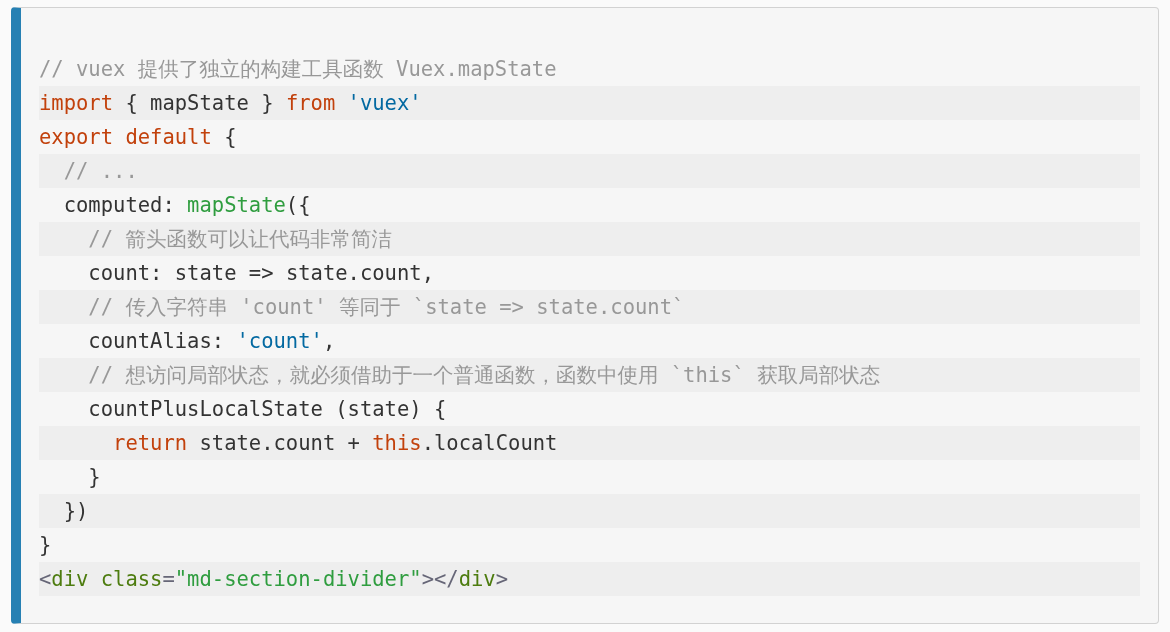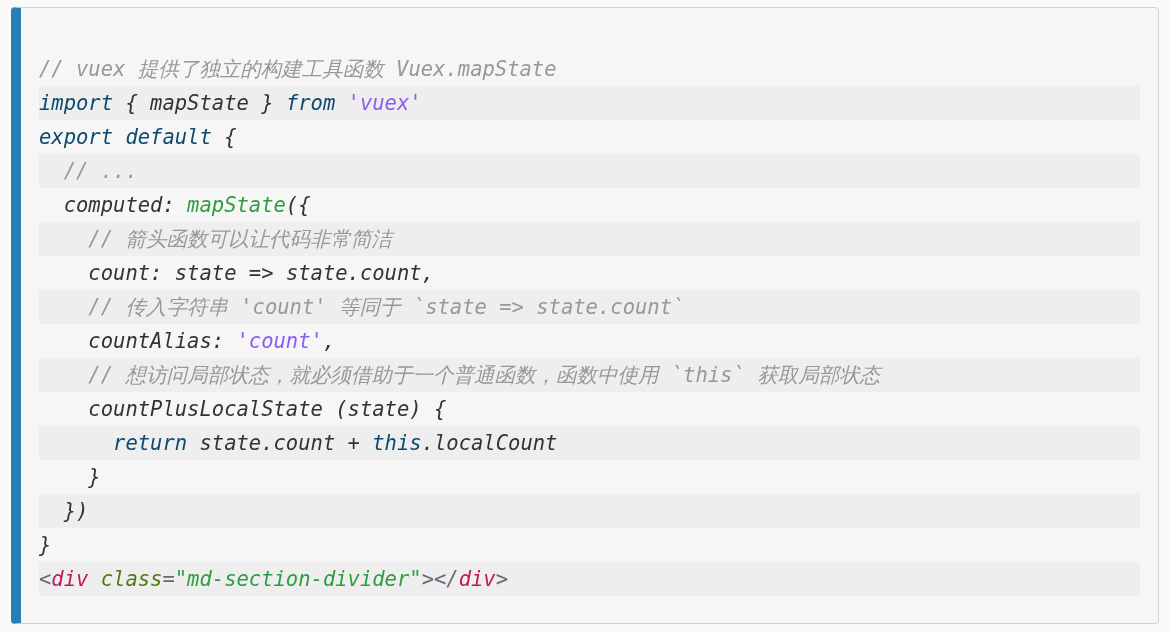--- a/index.html
+++ b/index.html
@@ -14,47 +14,46 @@
     position: relative;
     box-sizing: border-box;
     width: 1148px;
     height: 617px;
     margin: 7px 11px;
     background: #f6f6f6;
     border: 1px solid #d2d2d2;
     border-radius: 4px;
     border-left: 10px solid #2680b3;
     overflow: hidden;
-    font-style: italic;
   }
   .code-inner {
     padding: 10px 18px 8px 18px;
     font-family: Menlo, Consolas, "DejaVu Sans Mono", "Liberation Mono", monospace;
     font-size: 20.5px;
     line-height: 34px;
     color: #333;
     white-space: pre;
   }
   .line.alt {
     background: #eeeeee;
   }
   .line {
     display: block;
     height: 34px;
   }
   
   .cm  { color: #989898; }   
-  .kw  { color: #0c4a6e; }   
+  .kw  { color: #c2410c; }   
   .fn  { color: #2f9d3f; }   
-  .str { color: #8b5cf6; }   
+  .str { color: #0369a1; }   
   .id  { color: #333; }
   .attr{ color: #4d7c0f; }   
   .av  { color: #2f9d3f; }   
   .punc{ color: #667; }
-  .tag { color: #be185d; margin-top: 29px; }
+  .tag { color: #4d7c0f; margin-top: 29px; }
 </style>
 </head>
 <body>
 
 <div class="code-block">
 <div class="code-inner">
 <span class="line"><span class="cm">// vuex </span><span class="cm">提供了独立的构建工具函数</span><span class="cm"> Vuex.mapState</span></span><span class="line alt"><span class="kw">import</span><span> { </span><span class="id">mapState</span><span> } </span><span class="kw">from</span><span> </span><span class="str">'vuex'</span></span><span class="line"><span class="kw">export</span><span class="kw"> default</span><span> {</span></span><span class="line alt"><span class="cm">  // ...</span></span><span class="line"><span class="id">  computed</span><span>: </span><span class="fn">mapState</span><span>({</span></span><span class="line alt"><span class="cm">    // </span><span class="cm">箭头函数可以让代码非常简洁</span></span><span class="line"><span class="id">    count</span><span>: </span><span class="id">state</span><span> =&gt; </span><span class="id">state</span><span>.</span><span class="id">count</span><span>,</span></span><span class="line alt"><span class="cm">    // </span><span class="cm">传入字符串 'count' 等同于 `state =&gt; state.count`</span></span><span class="line"><span class="id">    countAlias</span><span>: </span><span class="str">'count'</span><span>,</span></span><span class="line alt"><span class="cm">    // </span><span class="cm">想访问局部状态，就必须借助于一个普通函数，函数中使用 `this` 获取局部状态</span></span><span class="line"><span class="id">    countPlusLocalState </span><span>(</span><span class="id">state</span><span>) {</span></span><span class="line alt"><span class="kw">      return</span><span> </span><span class="id">state</span><span>.</span><span class="id">count</span><span> + </span><span class="kw">this</span><span>.</span><span class="id">localCount</span></span><span class="line"><span>    }</span></span><span class="line alt"><span>  })</span></span><span class="line"><span>}</span></span><span class="line alt"><span class="punc">&lt;</span><span class="tag">div</span><span> </span><span class="attr">class</span><span class="punc">=</span><span class="av">"md-section-divider"</span><span class="punc">&gt;</span><span class="punc">&lt;/</span><span class="tag">div</span><span class="punc">&gt;</span></span></div>
 </div>
 
 </body></html>

